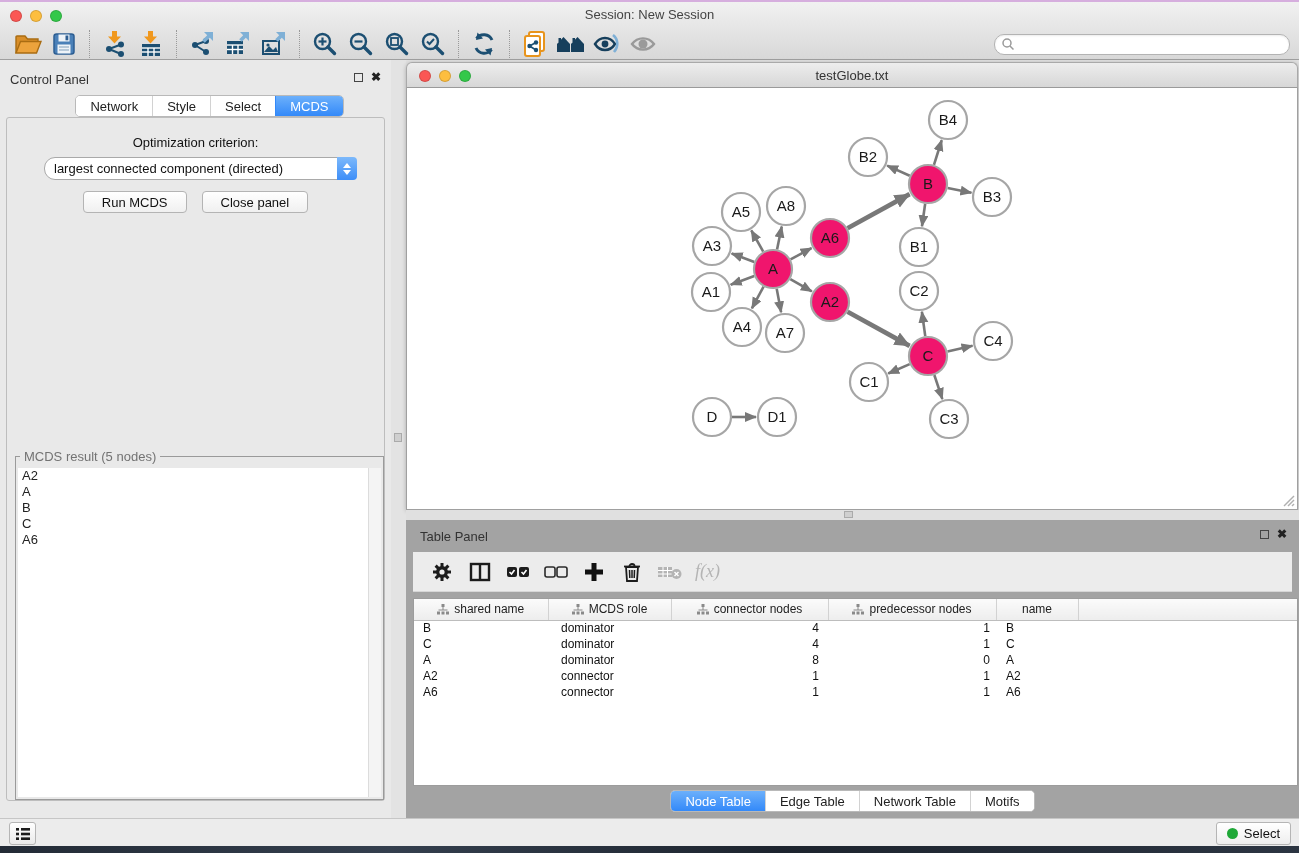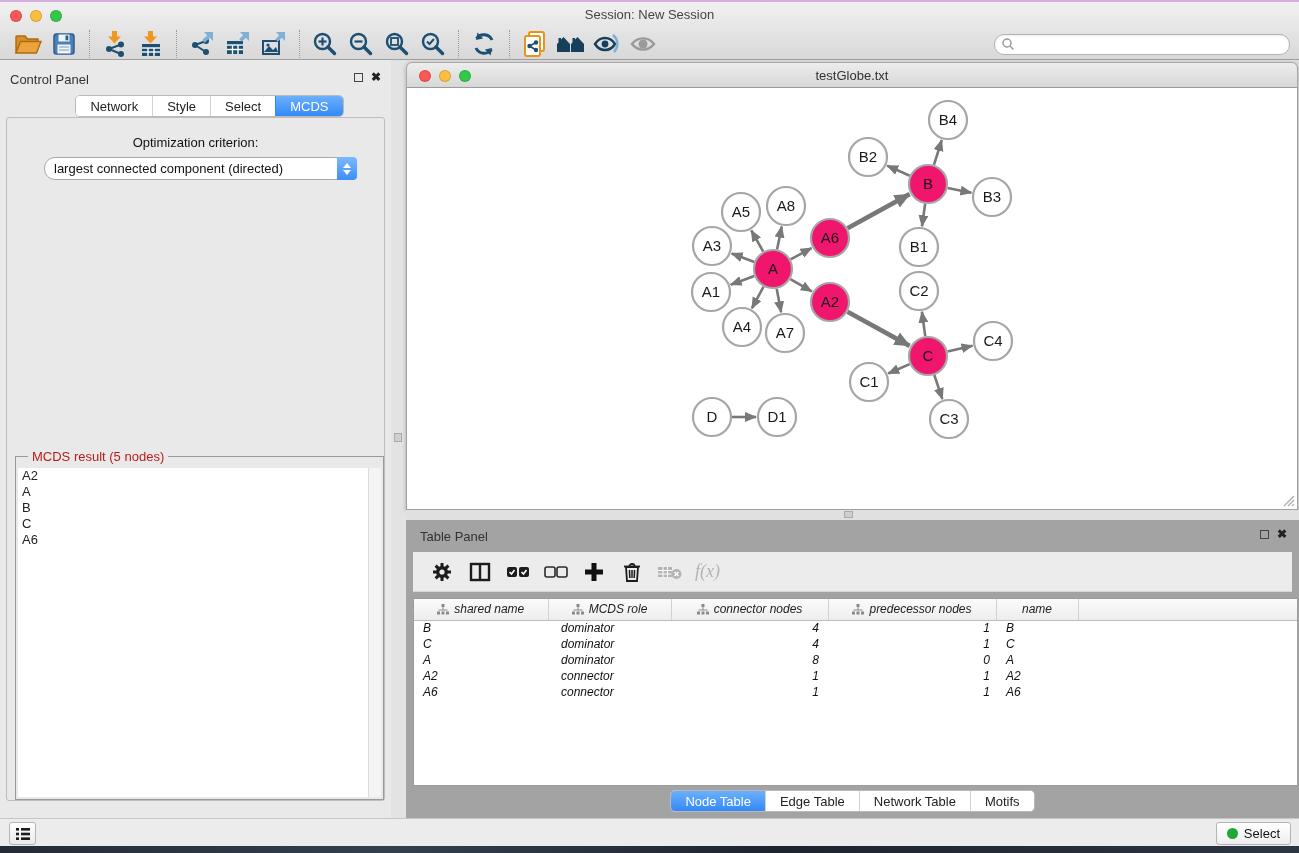--- a/index.html
+++ b/index.html
@@ -65,22 +65,22 @@
   .chev-up { width:0; height:0; border-left:4px solid transparent; border-right:4px solid transparent;
              border-bottom:5px solid #fff; }
   .chev-dn { width:0; height:0; border-left:4px solid transparent; border-right:4px solid transparent;
              border-top:5px solid #fff; }
   .btn { height:22px; background:linear-gradient(#ffffff,#f0f0f0); border:1px solid #b4b4b4;
          border-radius:4px; font-size:13px; color:#111; padding:0 18px;
          display:inline-flex; align-items:center; font-family:"Liberation Sans",sans-serif; }
   #cp-buttons { position:absolute; top:73px; width:100%; display:flex; justify-content:center; gap:15px; }
   #mcds-group { position:absolute; top:338px; left:8px; width:369px; height:344px;
                 border:1px solid #9a9a9a; }
-  #mcds-legend { position:absolute; top:-8px; left:12px; background:#e9e9e9; padding:0 4px;
-                 font-size:13px; color:#b91c1c; }
+  #mcds-legend { position:absolute; top:-8px; left:4px; background:#e9e9e9; padding:0 4px;
+                 font-size:13px; color:#737373; }
   #mcds-list { position:absolute; top:11px; left:2px; right:2px; bottom:2px; background:#fff;
                font-size:13px; line-height:16px; overflow:hidden; }
   #mcds-list .list-item { padding-left:4px; }
   #mcds-scroll { position:absolute; top:11px; right:2px; bottom:2px; width:13px;
                  background:#f4f4f4; border-left:1px solid #dcdcdc; }
 
   
   #network-window { position:absolute; top:2px; left:0; width:892px; height:448px;
                     border-radius:6px 6px 0 0; box-shadow:0 1px 4px rgba(0,0,0,.25); }
   #nw-titlebar { position:relative; height:26px; background:linear-gradient(#ededed,#d7d7d7);
@@ -103,21 +103,21 @@
   #tp-toolbar { position:absolute; top:32px; left:7px; width:879px; height:40px;
                 background:#ececec; border-bottom:1px solid #d6d6d6; display:flex; align-items:center;
                 padding-left:14px; }
   .tp-btn { width:30px; height:30px; display:flex; align-items:center; justify-content:center;
             margin-right:8px; }
   #fx-label { font-size:18px; font-style:italic; color:#b4b4b4;
               font-family:"Liberation Serif", serif; margin-left:2px; }
 
   #node-table-wrap { position:absolute; top:78px; left:7px; width:885px; height:188px;
                      background:#fff; border:1px solid #9c9c9c; overflow:hidden; }
-  table#node-table { border-collapse:collapse; table-layout:fixed; width:100%; font-size:12px;font-style:italic; }
+  table#node-table { border-collapse:collapse; table-layout:fixed; width:100%; font-size:12px; }
   #node-table th { height:21px; font-weight:normal; color:#222;
                    background:linear-gradient(#fbfbfb,#ededed);
                    border-bottom:1px solid #bdbdbd; border-right:1px solid #d2d2d2; }
   #node-table th .th-inner { display:flex; align-items:center; justify-content:center; gap:5px; }
   #node-table td { height:16px; padding:0; color:#111; white-space:nowrap; overflow:hidden; }
   td.al { text-align:left; } td.ar { text-align:right; }
 
   #tp-tabs-wrap { position:absolute; top:270px; left:0; width:100%; display:flex; justify-content:center; }
 
   
@@ -327,20 +327,24 @@
         </div>
     </div>
     <div id="cp-content">
       <div id="opt-label">Optimization criterion:</div>
       <div id="criterion-select">
         <span class="sel-text">largest connected component (directed)</span>
         <span class="stepper">
           <span class="chev-up"></span>
             <span class="chev-dn"></span>
         </span>
+      </div>
+      <div id="cp-buttons">
+        <button class="btn">Run MCDS</button>
+        <button class="btn">Close panel</button>
       </div>
       <div id="mcds-group">
         <span id="mcds-legend">MCDS result (5 nodes)</span>
         <div id="mcds-list">
             <div class="list-item">A2</div>
             <div class="list-item">A</div>
             <div class="list-item">B</div>
             <div class="list-item">C</div>
             <div class="list-item">A6</div>
           </div>

